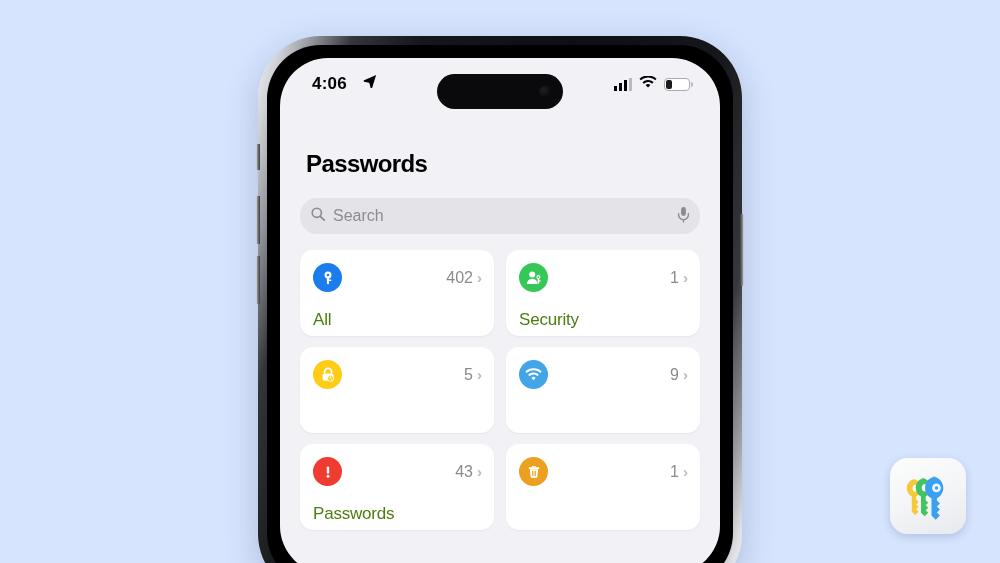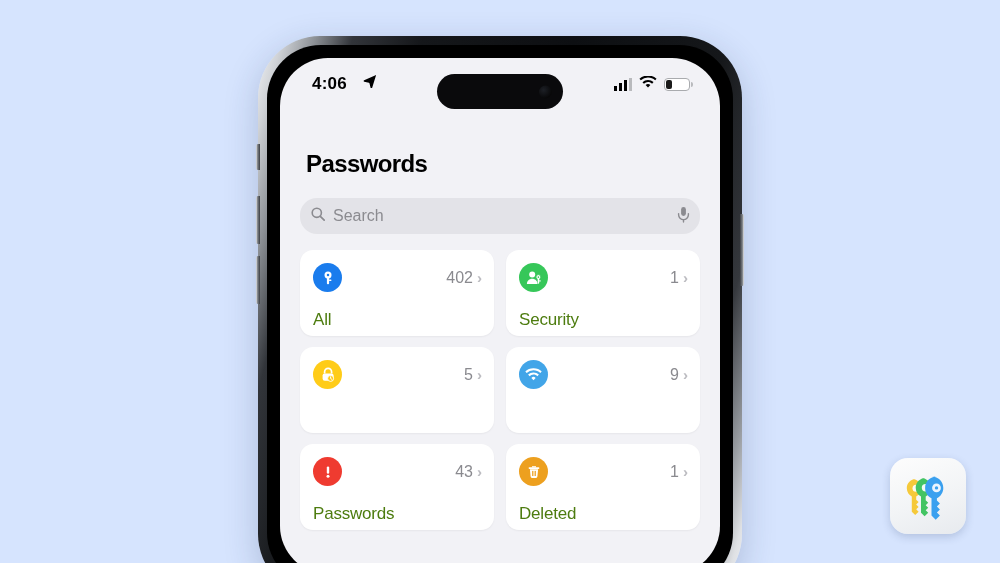--- a/index.html
+++ b/index.html
@@ -288,21 +288,20 @@
                     <line x1="9" y1="8.3" x2="9" y2="12.6"></line>
                     <line x1="10.5" y1="8.3" x2="10.5" y2="12.6"></line>
                   </g>
                 </svg>
               </span>
               <span class="card-right">
                 <span class="cat-count">1</span>
                 <span class="chevron-icon">›</span>
               </span>
             </div>
-            <div class="cat-label">Deleted</div>
           </div>
 
         </div>
       </div>
     </div>
   </div>
 </div>
 
 <div id="app-icon">
   <svg width="56" height="56" viewBox="0 0 56 56">

